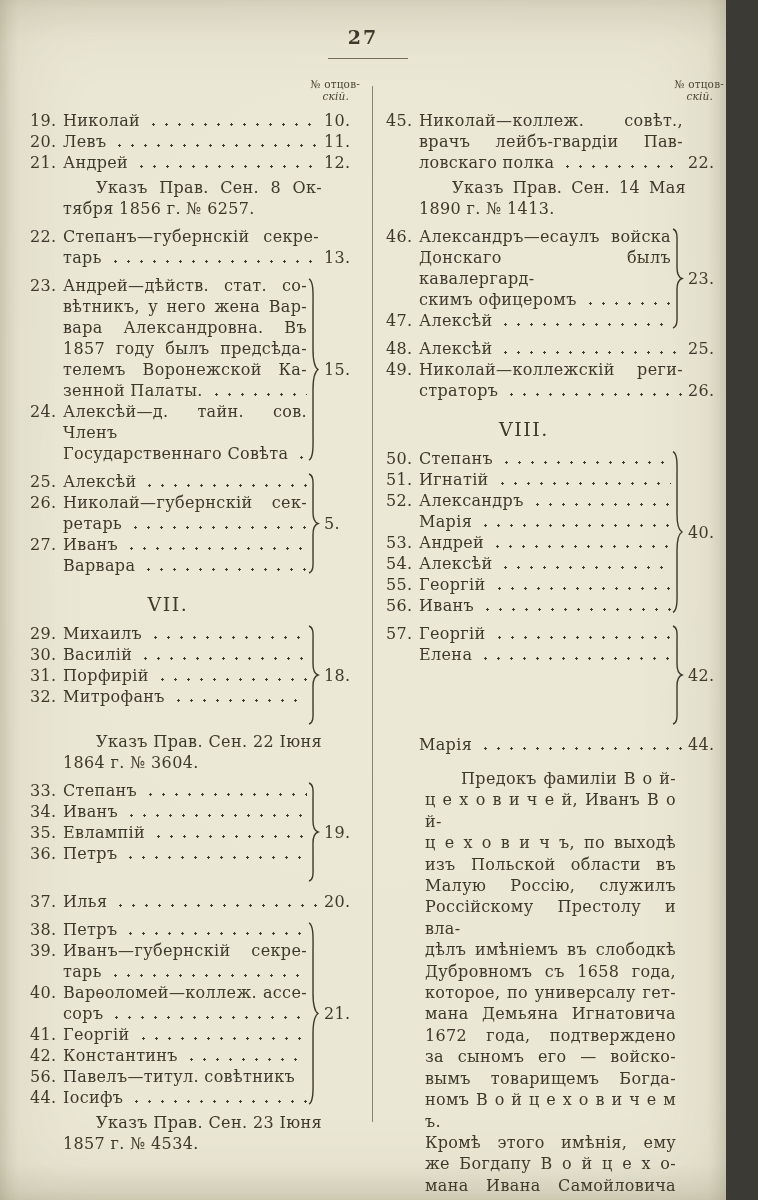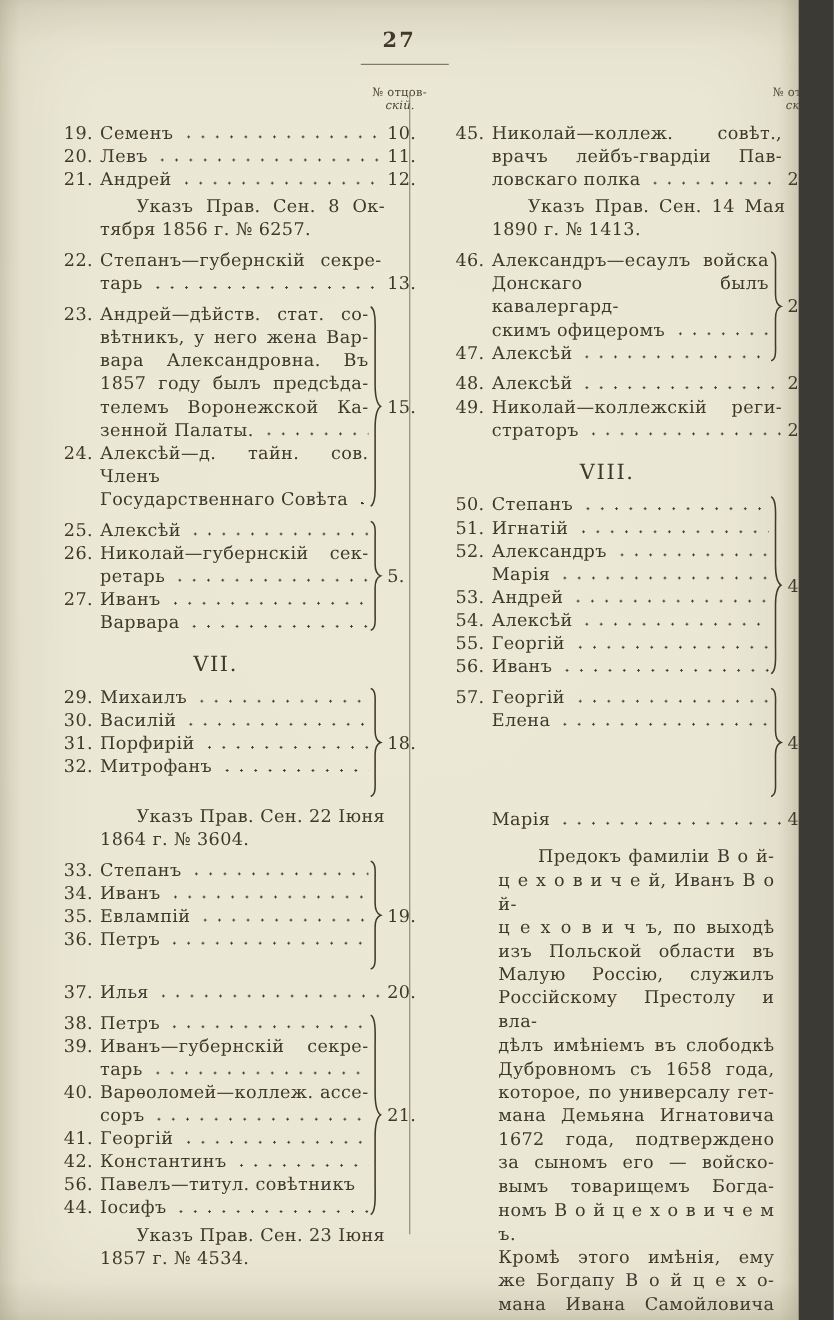--- a/index.html
+++ b/index.html
@@ -17,21 +17,21 @@
   .page::after{
     content:"";position:absolute;inset:0;pointer-events:none;
     box-shadow:inset 0 0 85px rgba(95,85,50,.16), inset 0 0 10px rgba(120,110,75,.07);
   }
   .pageno{position:absolute;top:26px;left:0;right:0;text-align:center;
     font-weight:bold;font-size:19px;letter-spacing:2px;}
   .pageno-rule{position:absolute;top:58px;left:328px;width:80px;height:1px;
     background:rgba(72,66,48,.72);}
   .divider{position:absolute;left:372px;top:86px;width:1px;height:1036px;
     background:rgba(72,66,48,.60);}
-  .col{position:absolute;top:78px;font-size:16px;line-height:21px;letter-spacing:.35px;margin-left:28px;}
+  .col{position:absolute;top:78px;font-size:16px;line-height:21px;letter-spacing:.35px;}
   .col-left{left:30px;width:332px;}
   .col-right{left:386px;width:340px;}
   .colhead{text-align:right;font-size:10.5px;line-height:12px;letter-spacing:.2px;
     margin-bottom:8px;color:#494434;}
   .colhead .ch1{padding-right:2px;}
   .colhead .ch2{padding-right:13px;font-style:italic;}
   .blk{margin-top:7px;}
   .colbody > .blk:first-child{margin-top:0;}
   .note{margin:4px 40px 0 33px;}
   .note .n1{text-indent:33px;text-align:justify;text-align-last:justify;}
@@ -69,21 +69,21 @@
     <div class="colhead">
       <div class="ch1">№ отцов-</div>
       <div class="ch2">скій.</div>
     </div>
     <div class="colbody" id="col-left-body">
         <div class="blk entries">
           <div class="group">
             <div class="lines">
               <div class="line">
                 <span class="num">19.</span>
-                <span class="txt">Семенъ</span>
+                <span class="txt">Николай</span>
                 <span class="dots"></span>
                 <span class="ref">10.</span>
               </div>
             </div>
           </div>
           <div class="group">
             <div class="lines">
               <div class="line">
                 <span class="num">20.</span>
                 <span class="txt">Левъ</span>

